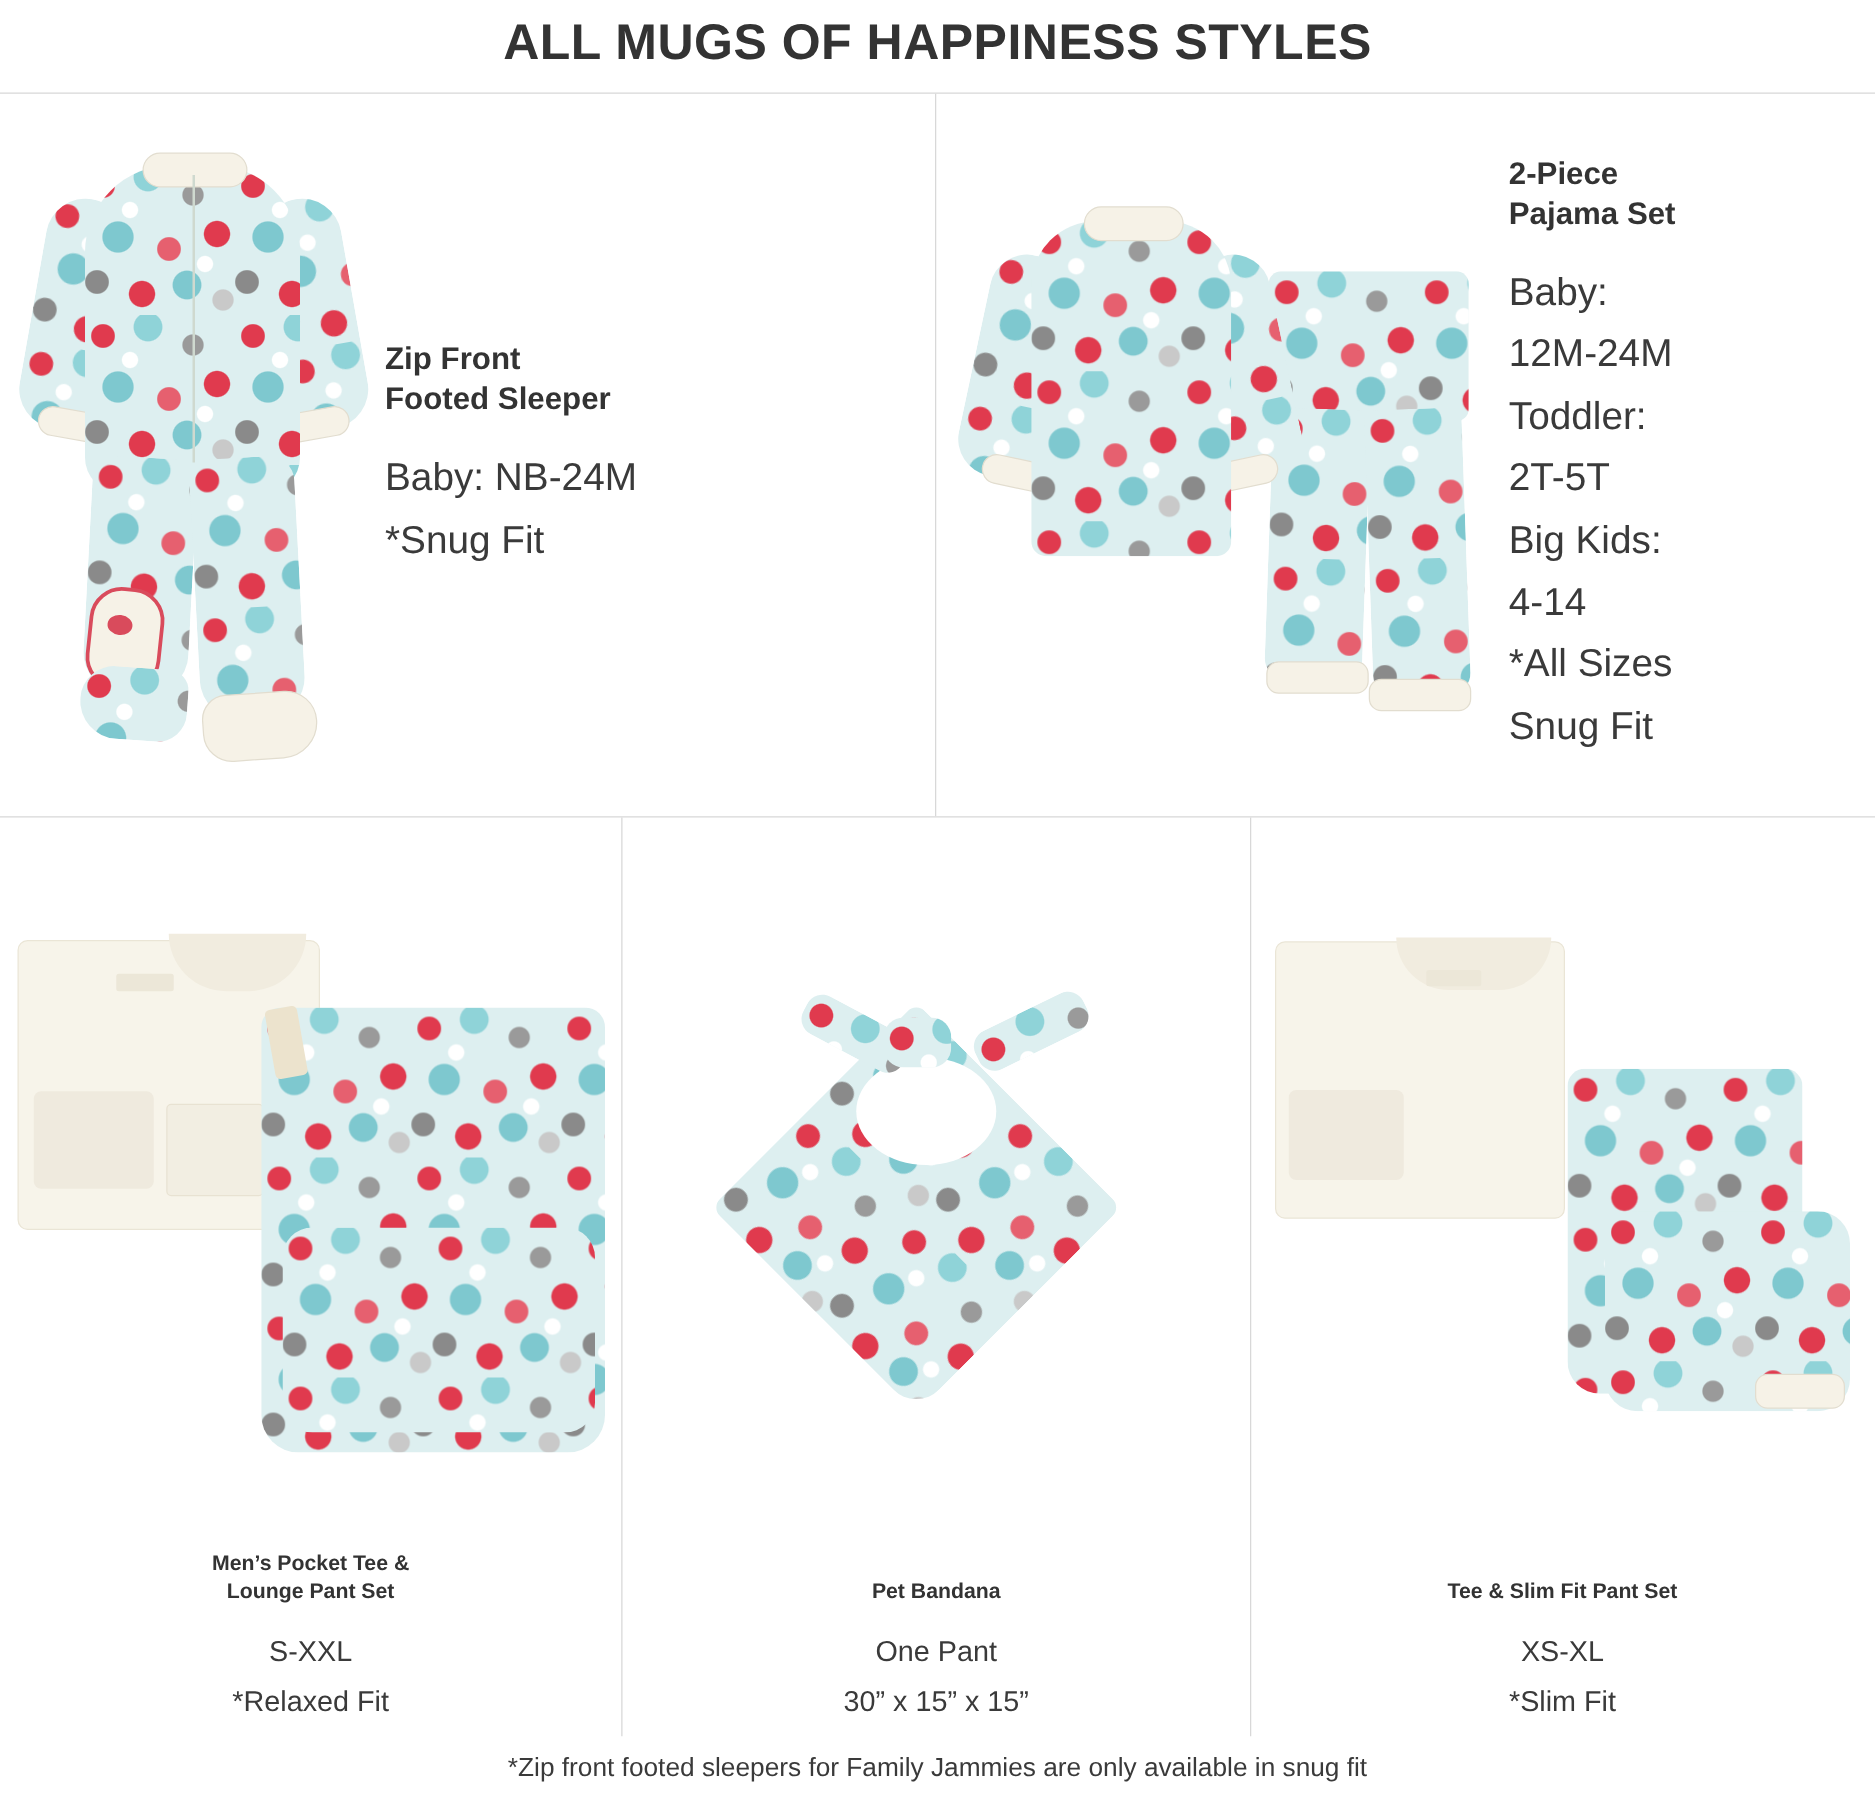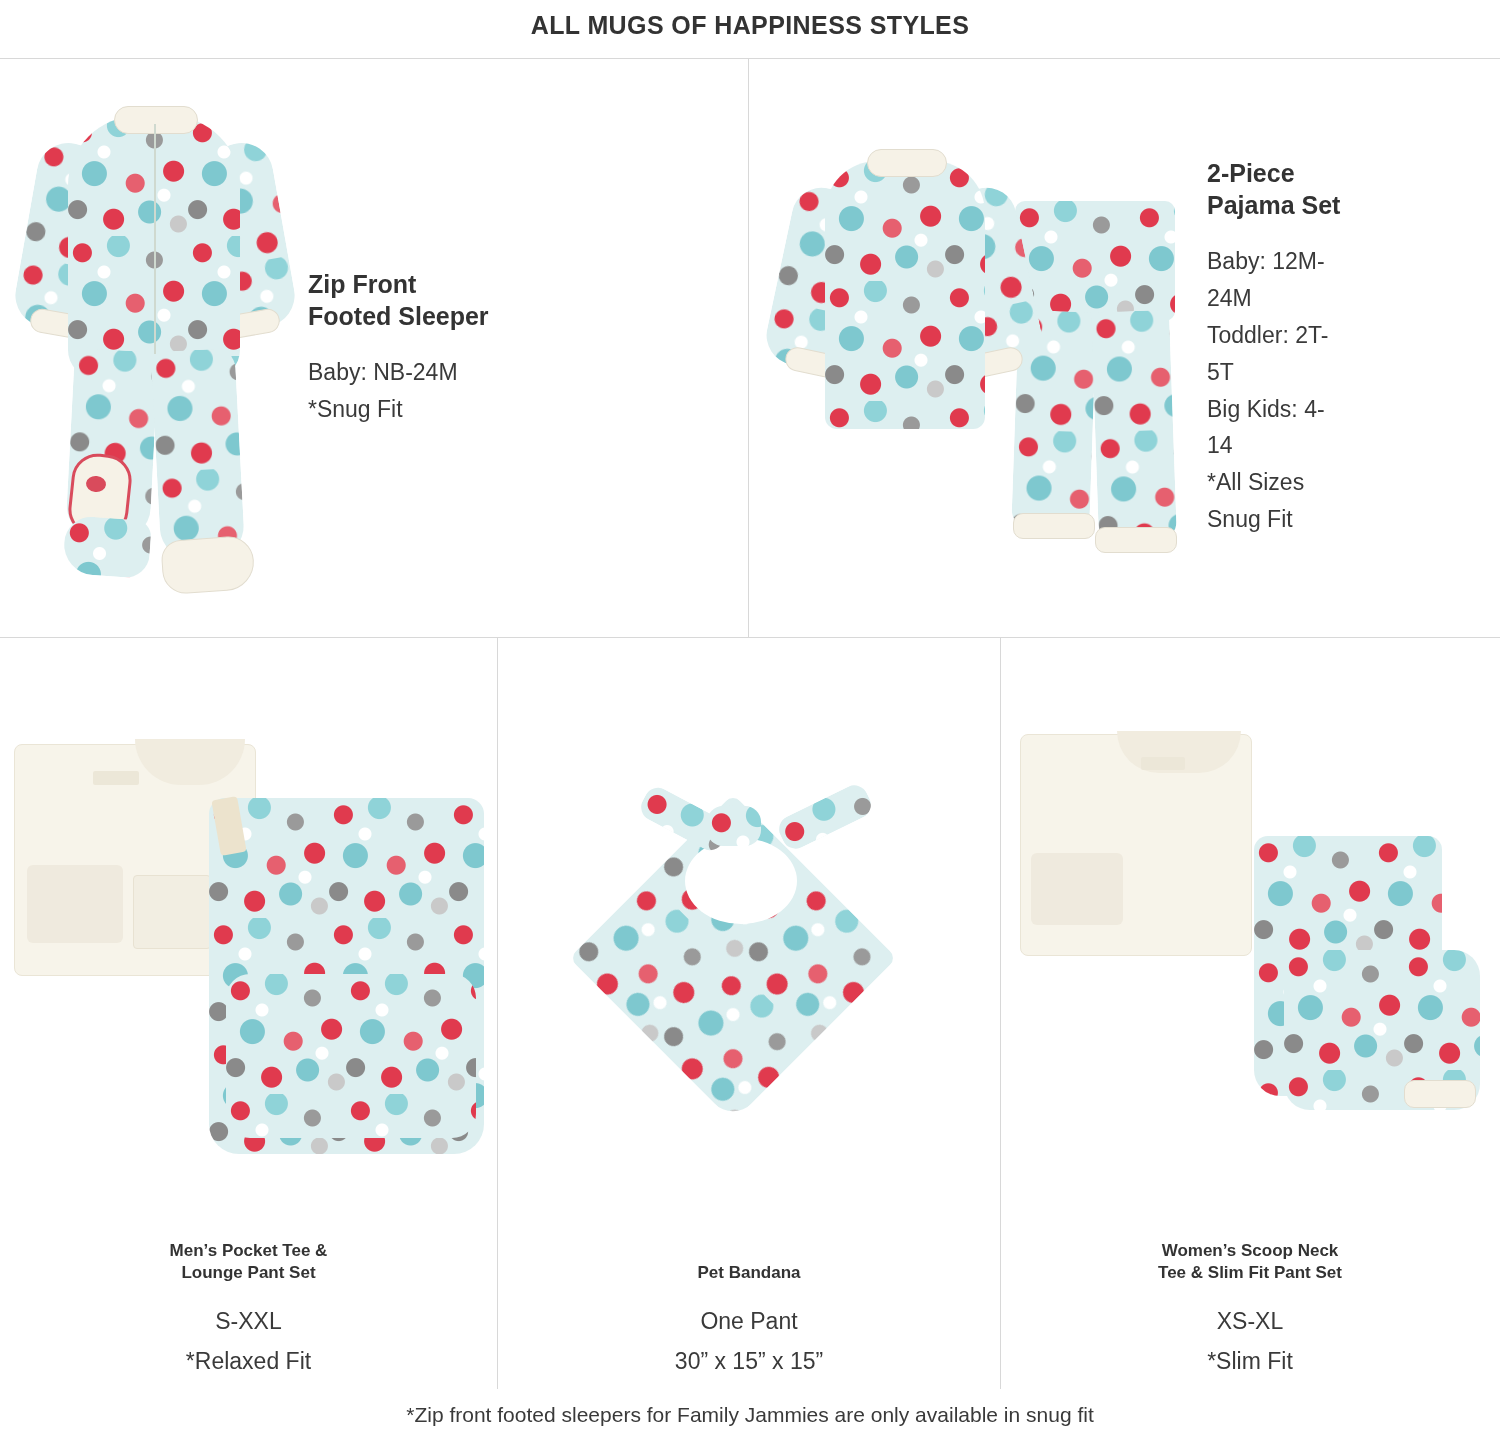--- a/index.html
+++ b/index.html
@@ -19,21 +19,21 @@
   .page {
     width: 1500px;
     height: 1441px;
     display: flex;
     flex-direction: column;
     box-sizing: border-box;
   }
 
   .page-title {
     text-align: center;
-    font-size: 25px;
+    font-size: 40px;
     font-weight: bold;
     letter-spacing: 0.4px;
     color: #333333;
     padding-top: 12px;
     padding-bottom: 18px;
     line-height: 1.1;
   }
 
   .divider-h {
     height: 1px;
@@ -75,21 +75,21 @@
     padding-right: 10px;
   }
   .item-title {
     font-size: 25px;
     font-weight: bold;
     color: #333333;
     line-height: 1.28;
     margin-bottom: 22px;
   }
   .item-line {
-    font-size: 23px;
+    font-size: 31px;
     color: #3a3a3a;
     line-height: 1.6;
   }
 
   
   .row-bottom {
     display: flex;
     flex: 1;
   }
   .cell-bot {
@@ -736,21 +736,20 @@
             <div class="label"></div>
             <div class="sleeve-fold"></div>
           </div>
           <div class="fabric w-pant-a"></div>
           <div class="fabric w-pant-b"></div>
           <div class="cream outline w-cuff"></div>
         </div>
       </div>
       <div class="bot-info">
         <div class="bot-title">
-          <div>Women’s Scoop Neck</div>
           <div>Tee &amp; Slim Fit Pant Set</div>
         </div>
         <div class="bot-line">XS-XL</div>
         <div class="bot-line">*Slim Fit</div>
       </div>
     </div>
   </div>
 
   <div class="footnote">*Zip front footed sleepers for Family Jammies are only available in snug fit</div>
 </div>

